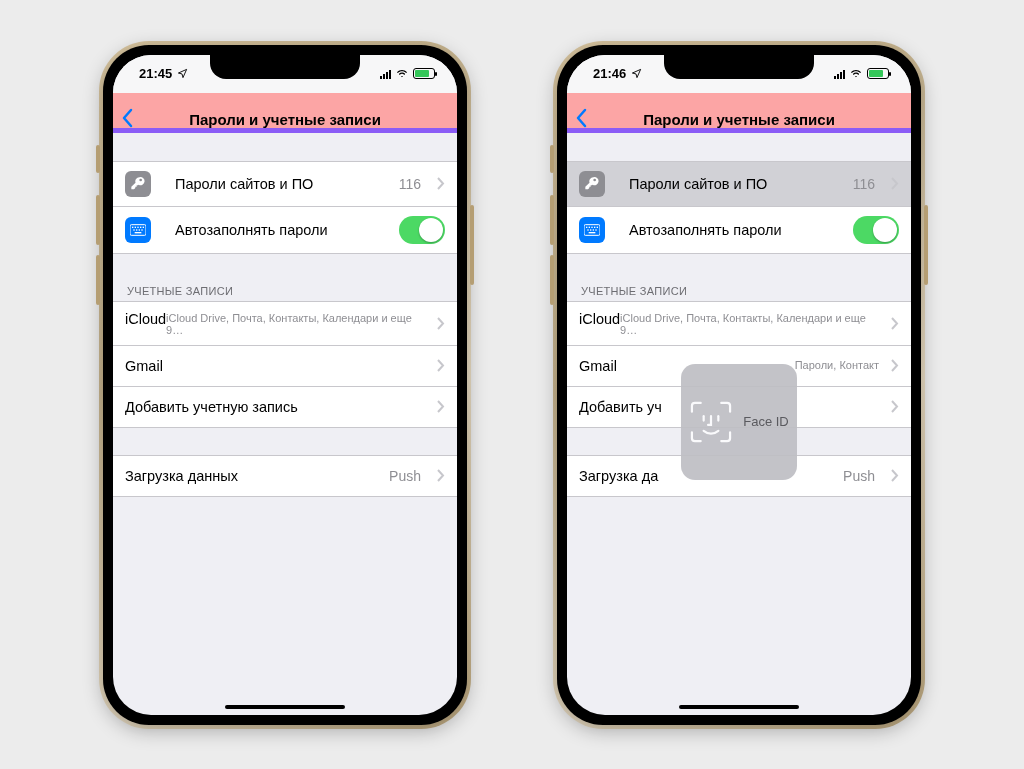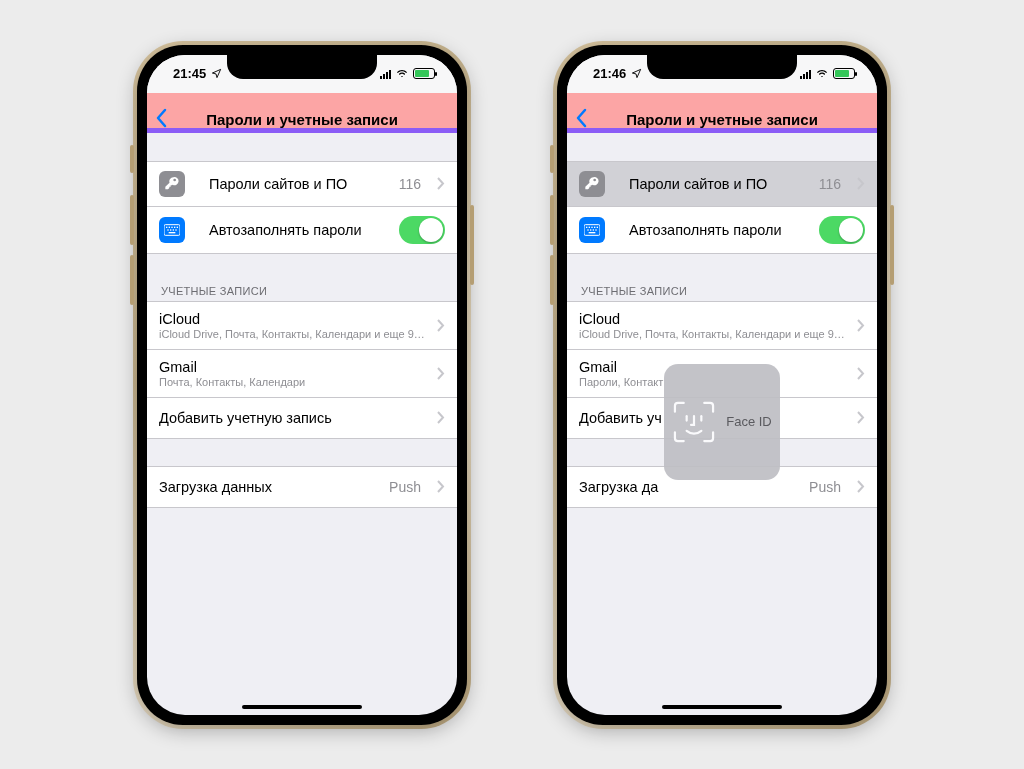--- a/index.html
+++ b/index.html
@@ -7,21 +7,21 @@
     background: #ececec;
     width: 1024px;
     height: 769px;
     font-family: -apple-system, "Helvetica Neue", Arial, sans-serif;
     display: flex;
     align-items: center;
     justify-content: center;
     gap: 90px;
   }
   .phone {
-    width: 330px;
+    width: 364px;
     height: 680px;
     background: #000;
     border-radius: 46px;
     position: relative;
     padding: 10px;
     box-shadow: 0 5px 20px rgba(0,0,0,0.3);
   }
   .phone::before {
     content: "";
     position: absolute;
@@ -112,21 +112,21 @@
     width: 26px; height: 26px;
     border-radius: 6px;
     display:flex; align-items:center; justify-content:center;
     margin-right: 12px;
     flex-shrink:0;
   }
   .ic-key { background:#8e8e93; }
   .ic-keyboard { background:#007aff; }
   .cell-label { flex:1; font-size:14.5px; color:#000; }
   .cell-sub  { font-size:11px; color:#8e8e93; margin-top:1px; }
-  .cell-stack { display:flex; flex-direction:column; flex:1; }
+  .cell-stack { display:flex; flex:1; }
   .cell-value { font-size:14px; color:#8e8e93; margin-right:4px; }
   .chevron { color:#c7c7cc; display:flex; }
   .toggle {
     width: 46px; height: 28px;
     background: #4cd964;
     border-radius: 14px;
     position: relative;
   }
   .toggle::after {
     content:"";
@@ -252,21 +252,20 @@
         </div>
         <span class="chevron">
             <svg width="8" height="13" viewBox="0 0 8 13" fill="none" stroke="#c7c7cc" stroke-width="2">
               <polyline points="1,1 6,6.5 1,12"></polyline>
             </svg>
           </span>
       </div>
       <div class="cell">
         <div class="cell-stack">
           <span class="cell-label">Gmail</span>
-          <span class="cell-sub">Почта, Контакты, Календари</span>
         </div>
         <span class="chevron">
             <svg width="8" height="13" viewBox="0 0 8 13" fill="none" stroke="#c7c7cc" stroke-width="2">
               <polyline points="1,1 6,6.5 1,12"></polyline>
             </svg>
           </span>
       </div>
       <div class="cell">
         <span class="cell-label">Добавить учетную запись</span>
         <span class="chevron">

